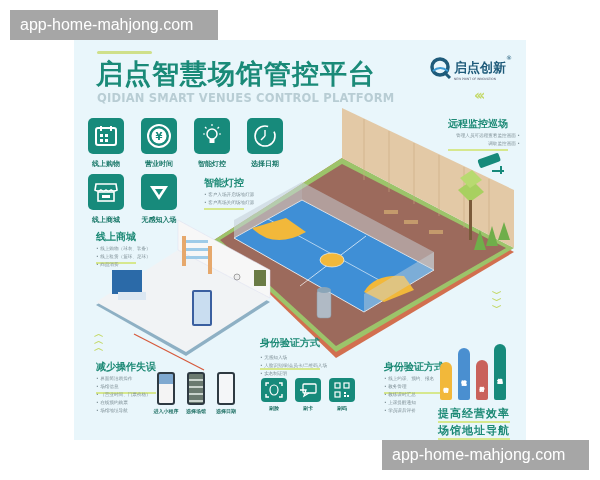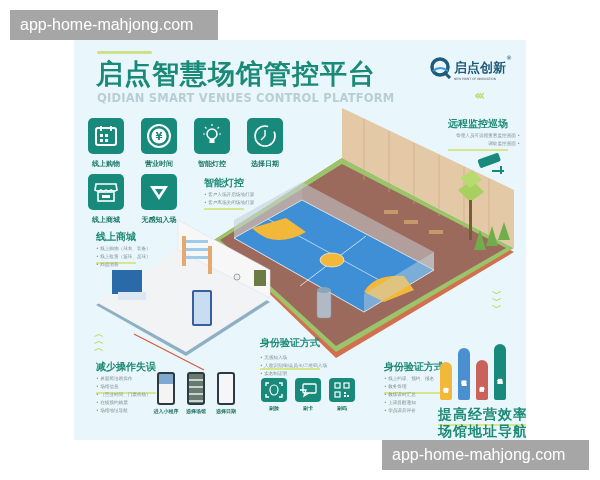--- a/index.html
+++ b/index.html
@@ -71,21 +71,21 @@
   .phone .body { width: 18px; height: 33px; margin: 0 auto; border-radius: 3px; background: #2e3a42; padding: 2px; }
   .phone .screen { width: 100%; height: 100%; border-radius: 1px; }
   .phone .lbl { font-size: 5px; font-weight: bold; color: #1d6f63; margin-top: 3px; white-space: nowrap; }
 
   .bars { position: absolute; left: 366px; top: 300px; width: 80px; height: 60px; }
   .bar {
     position: absolute; bottom: 0; width: 12px; border-radius: 6px 6px 2px 2px;
     color: #fff; font-size: 5px; font-weight: bold; writing-mode: vertical-rl;
     display: flex; align-items: center; justify-content: center; padding-top: 4px;
   }
-  .slogan { position: absolute; font-size: 14px; font-weight: bold; color: #1d8a76; white-space: nowrap; border-bottom: 2px solid #d6e88e; letter-spacing: 1px; }
+  .slogan { position: absolute; font-size: 11px; font-weight: bold; color: #1d8a76; white-space: nowrap; border-bottom: 2px solid #d6e88e; letter-spacing: 1px; }
 
   .chev-up { position: absolute; left: 20px; top: 290px; color: #c4d96a; font-size: 10px; line-height: 7px; font-weight: bold; }
   .chev-down { position: absolute; left: 418px; top: 250px; color: #c4d96a; font-size: 10px; line-height: 7px; font-weight: bold; }
 </style>
 </head>
 <body>
 
 <div class="watermark wm-top">app-home-mahjong.com</div>
 <div class="watermark wm-bottom">app-home-mahjong.com</div>
 

